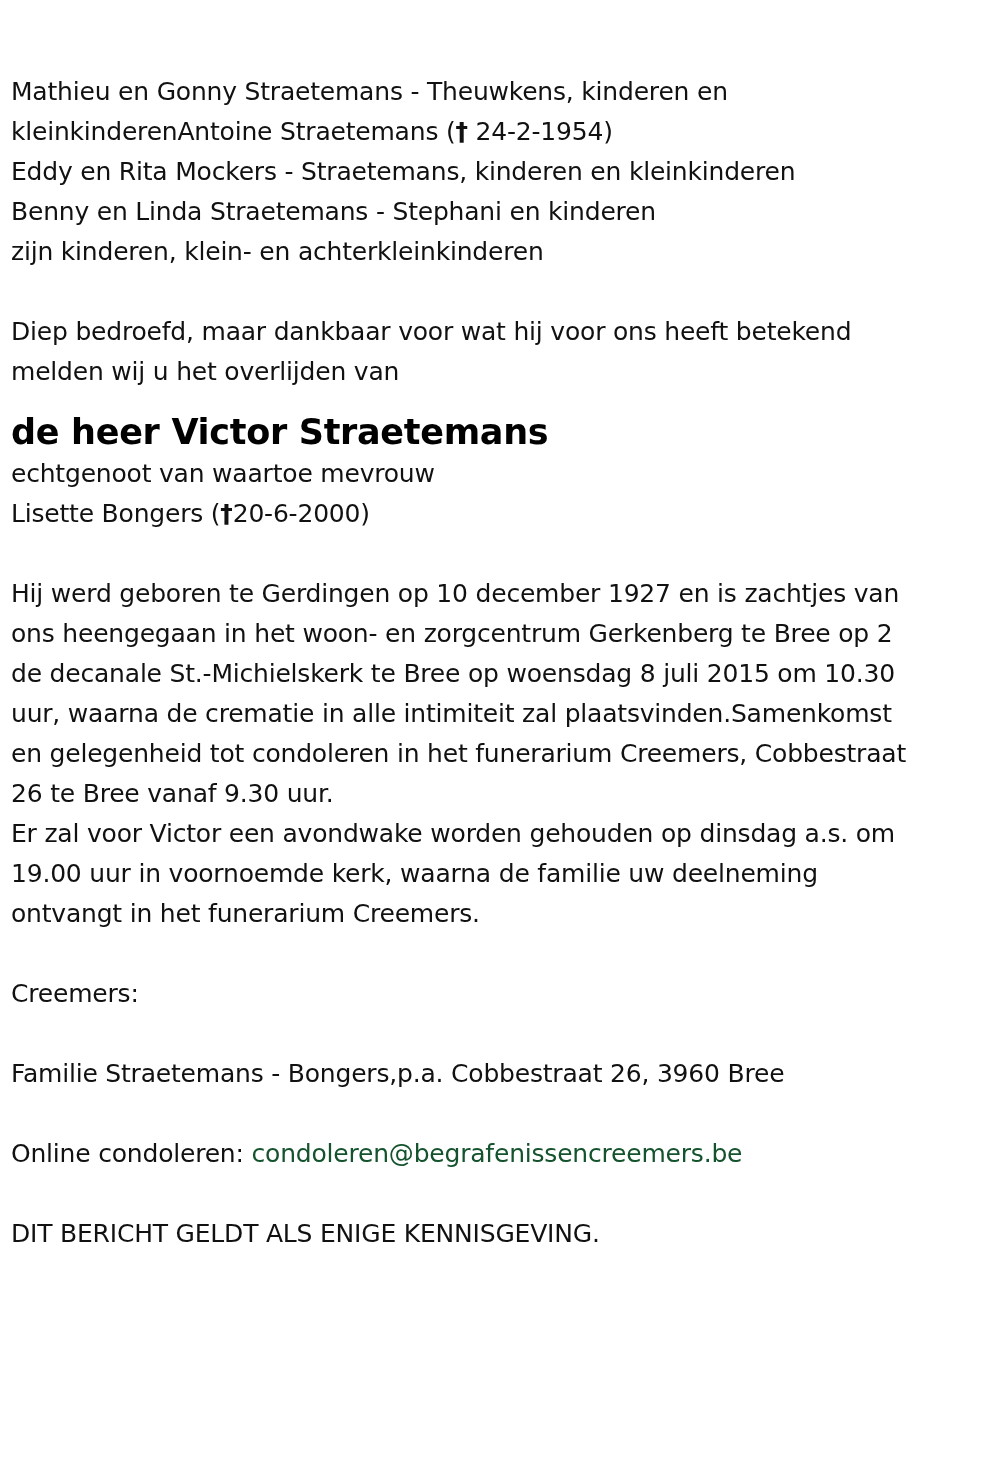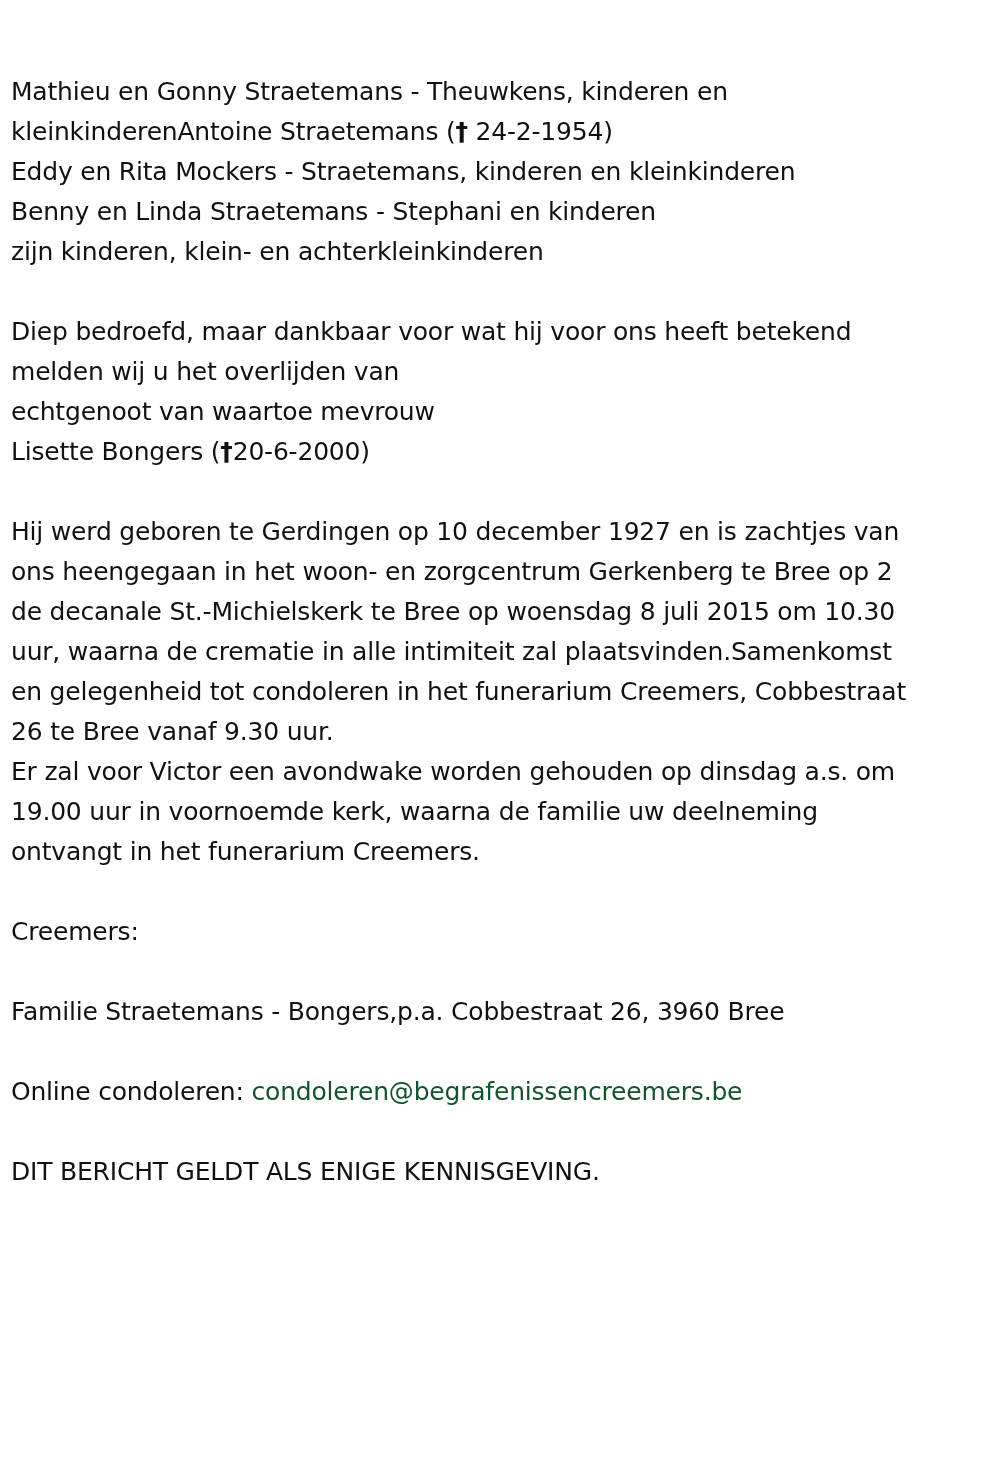--- a/index.html
+++ b/index.html
@@ -69,20 +69,21 @@
     <span class="line">zijn kinderen, klein- en achterkleinkinderen</span>
   </section>
 
   <span class="blank"></span>
 
   <section>
     <span class="line">Diep bedroefd, maar dankbaar voor wat hij voor ons heeft betekend</span>
     <span class="line">melden wij u het overlijden van</span>
   </section>
 
+  <h1 class="name-heading">de heer Victor Straetemans</h1>
 
   <section>
     <span class="line">echtgenoot van waartoe mevrouw</span>
     <span class="line"><span>Lisette Bongers (</span><span class="cross">†</span><span>20-6-2000)</span></span>
   </section>
 
   <span class="blank"></span>
 
   <section>
     <span class="line">Hij werd geboren te Gerdingen op 10 december 1927 en is zachtjes van</span>

